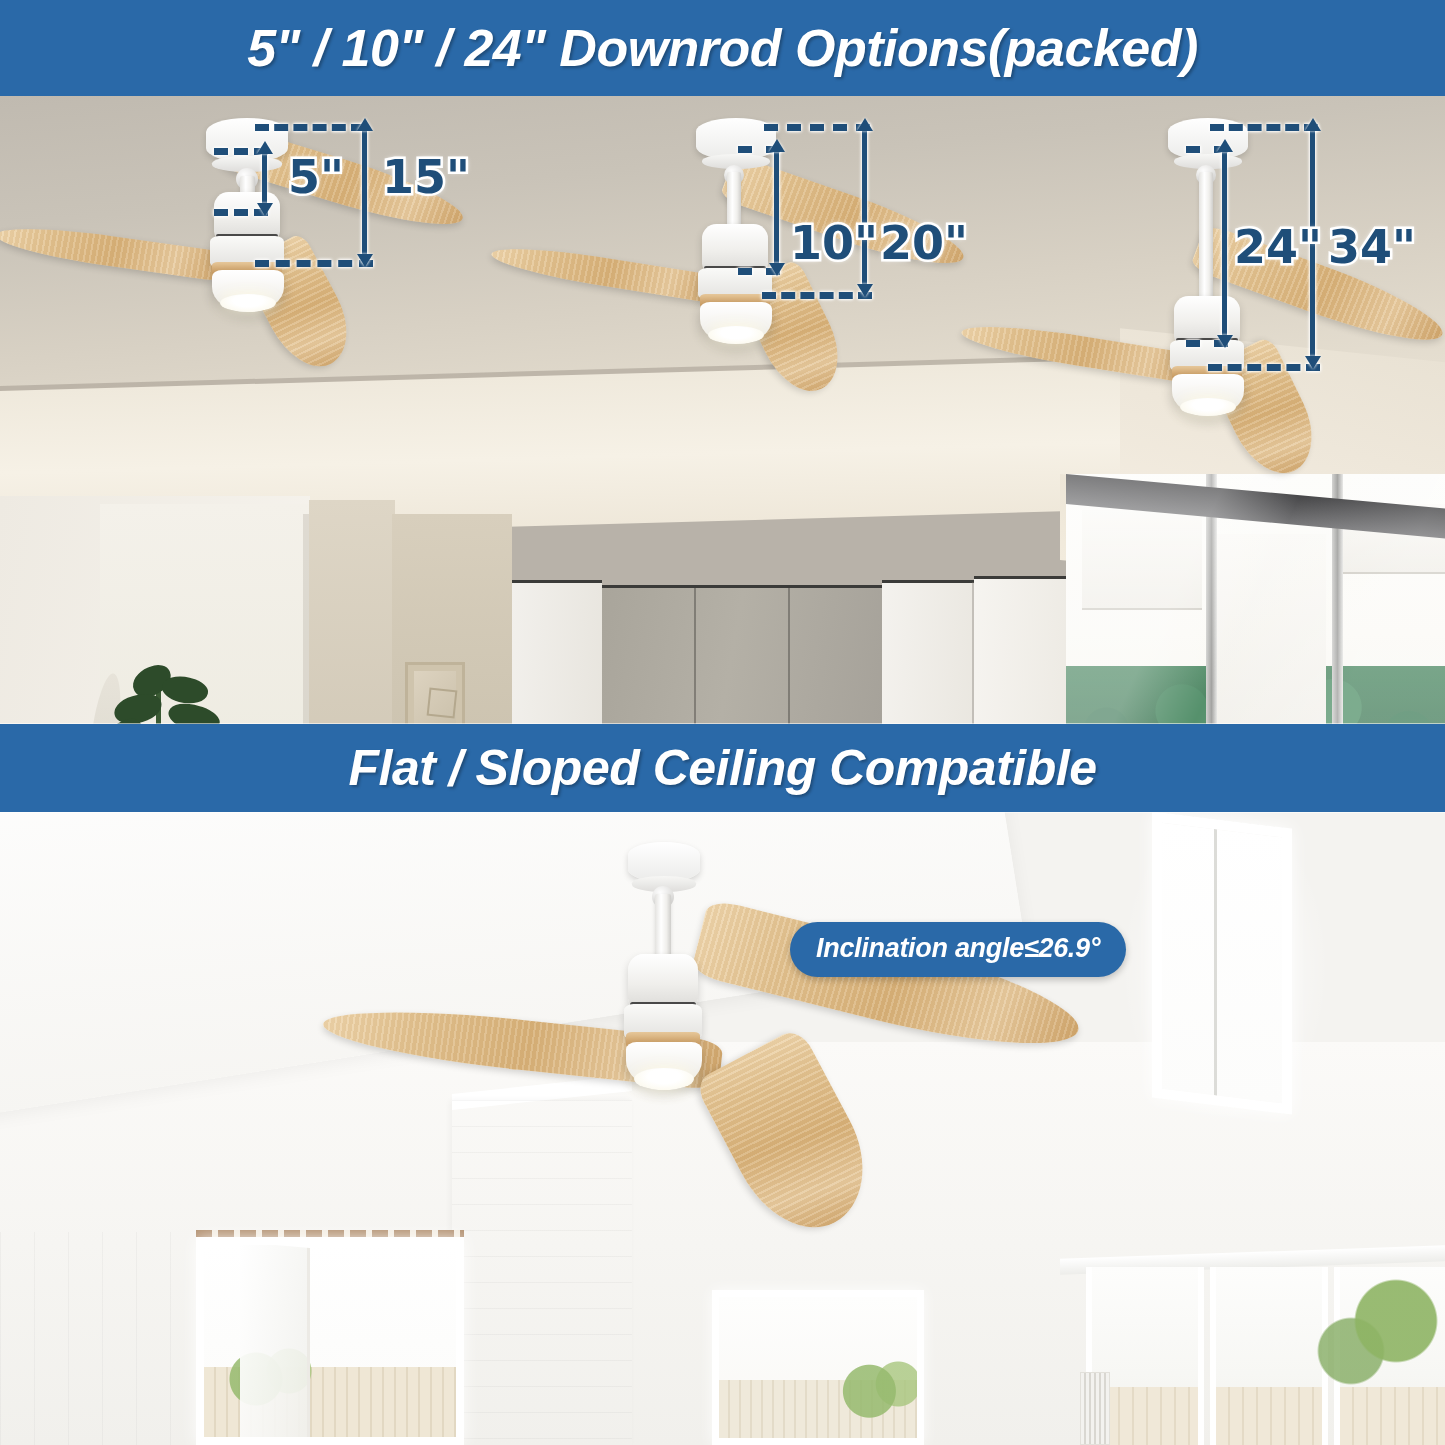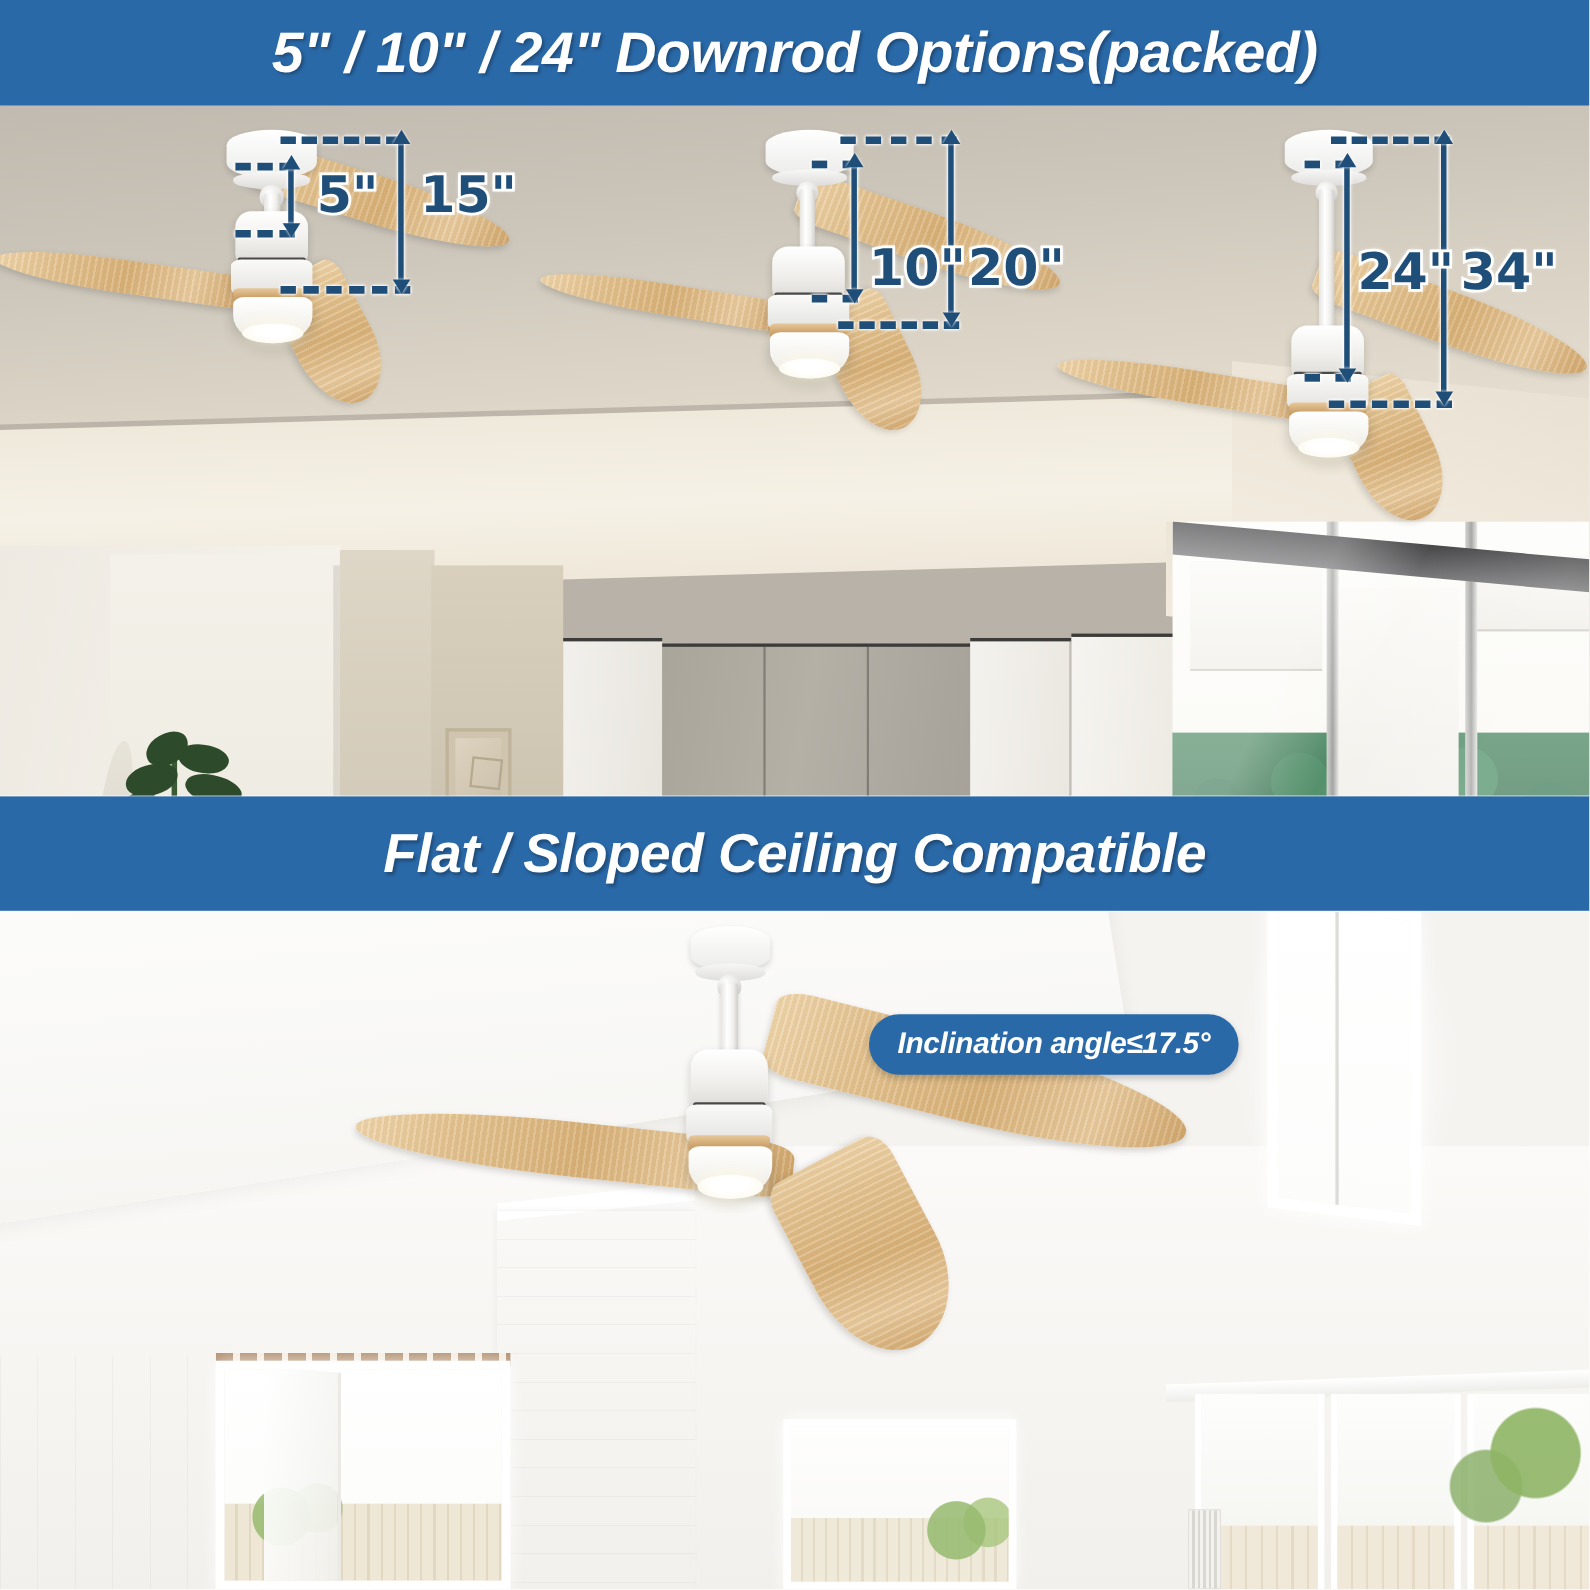--- a/index.html
+++ b/index.html
@@ -11,21 +11,21 @@
   
   .banner { position:absolute; left:0; width:1445px; display:flex;
     align-items:center; justify-content:center; z-index:40; }
   .banner-text { color:#ffffff; font-style:italic; font-weight:bold;
     letter-spacing:-0.5px; white-space:nowrap;
     text-shadow:2px 2px 3px rgba(0,0,0,.28); }
 
   #banner-top { top:0; height:96px; background:#2A69A8; }
   #banner-top .banner-text { font-size:52px; }
 
-  #banner-mid { top:724px; height:104px; background:#2A69A8;
+  #banner-mid { top:724px; height:88px; background:#2A69A8;
      box-shadow:0 -1px 0 rgba(255,255,255,.55), 0 1px 0 rgba(255,255,255,.55);align-items:center; }
   #banner-mid .banner-text { font-size:50px; }
 
   
   #scene-top { position:absolute; left:0; top:96px; width:1445px; height:628px;
     overflow:hidden; background:#b8b2a9; }
 
   .ceiling-main { position:absolute; left:0; top:0; width:1445px; height:330px;
     background:linear-gradient(175deg,#c0bab0 0%,#c9c3b8 28%,#d8d1c4 58%,#e6dfd1 88%); }
   .ceiling-soffit { position:absolute; left:0; top:295px; width:1160px; height:150px;
@@ -452,18 +452,18 @@
       <div class="rod" style="left:355px;top:52px;width:16px;height:66px"></div>
       <div class="motor" style="left:328px;top:112px;width:70px;height:54px"></div>
       <div class="motor-band" style="left:330px;top:160px;width:66px;height:5px"></div>
       <div class="motor-lower" style="left:324px;top:162px;width:78px;height:36px"></div>
       <div class="wood-ring" style="left:326px;top:190px;width:74px;height:16px"></div>
       <div class="light-kit" style="left:326px;top:200px;width:76px;height:46px"></div>
       <div class="light-lens" style="left:334px;top:226px;width:60px;height:22px"></div>
     </div>
 
     <div id="angle-badge" style="left:790px;top:110px">
-      <span>Inclination angle≤17.5°</span>
+      <span>Inclination angle≤26.9°</span>
     </div>
 
   </div>
 
 </div>
 
 </body></html>

